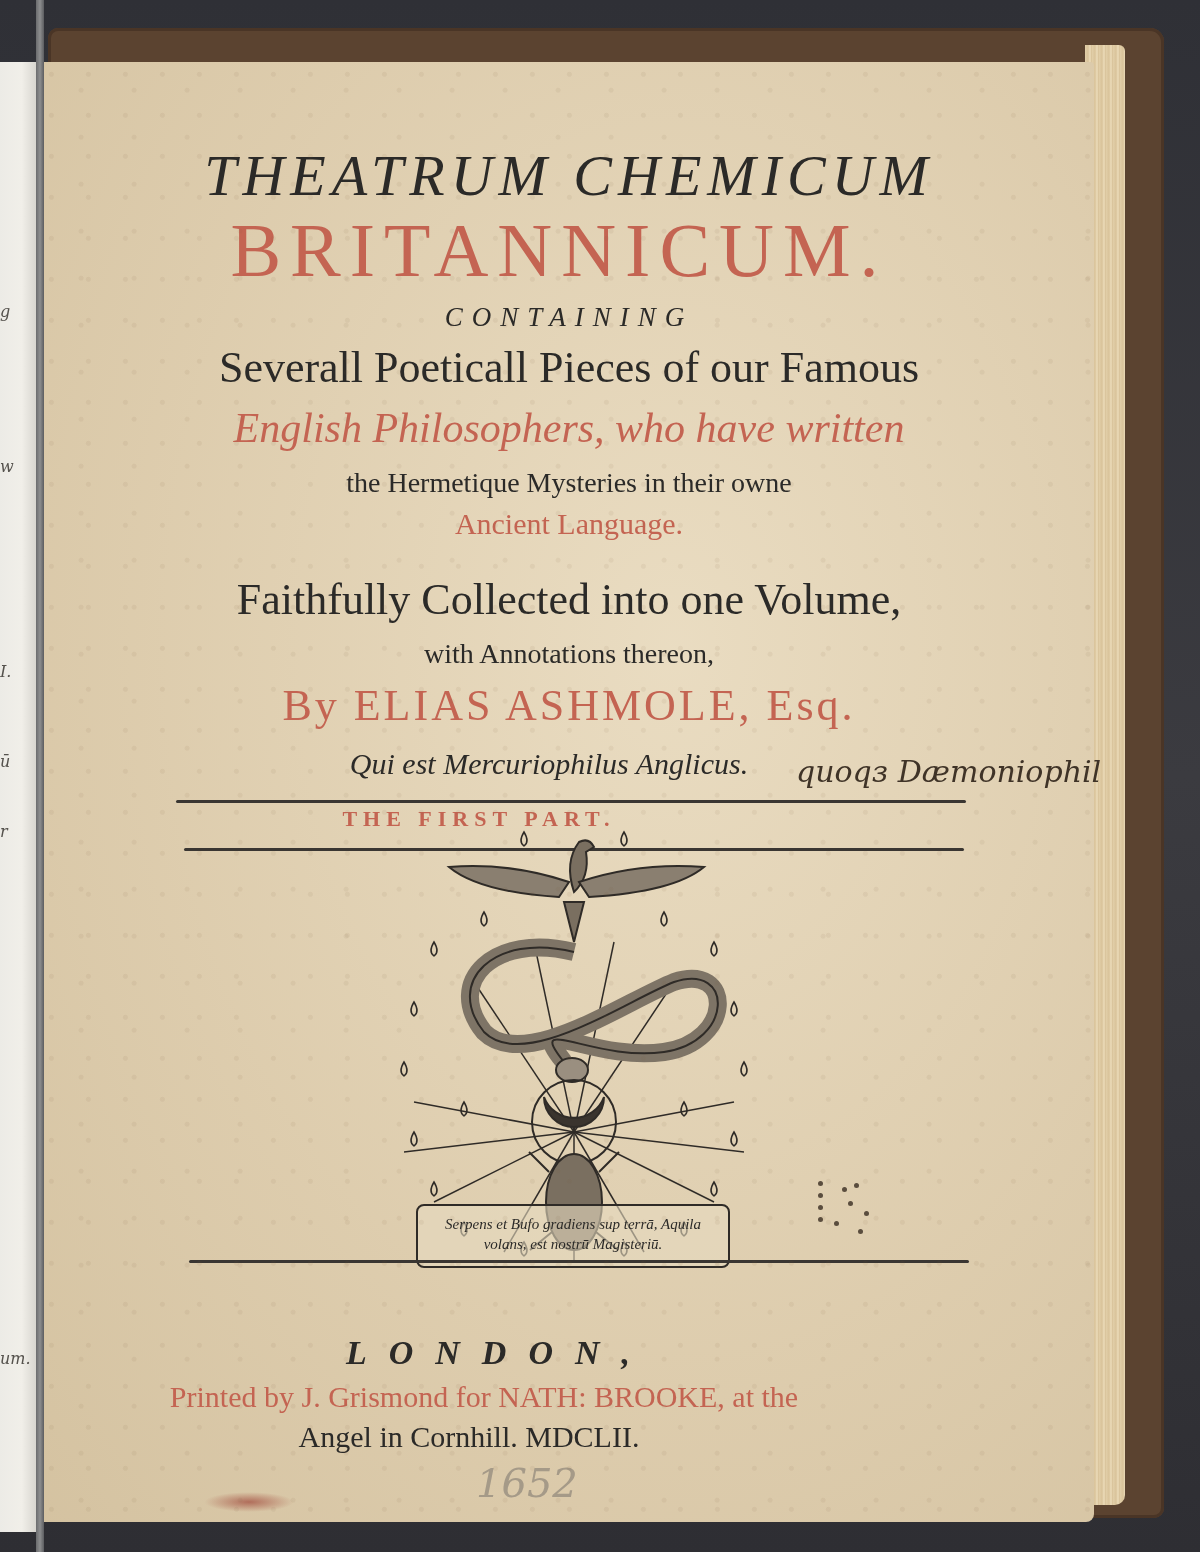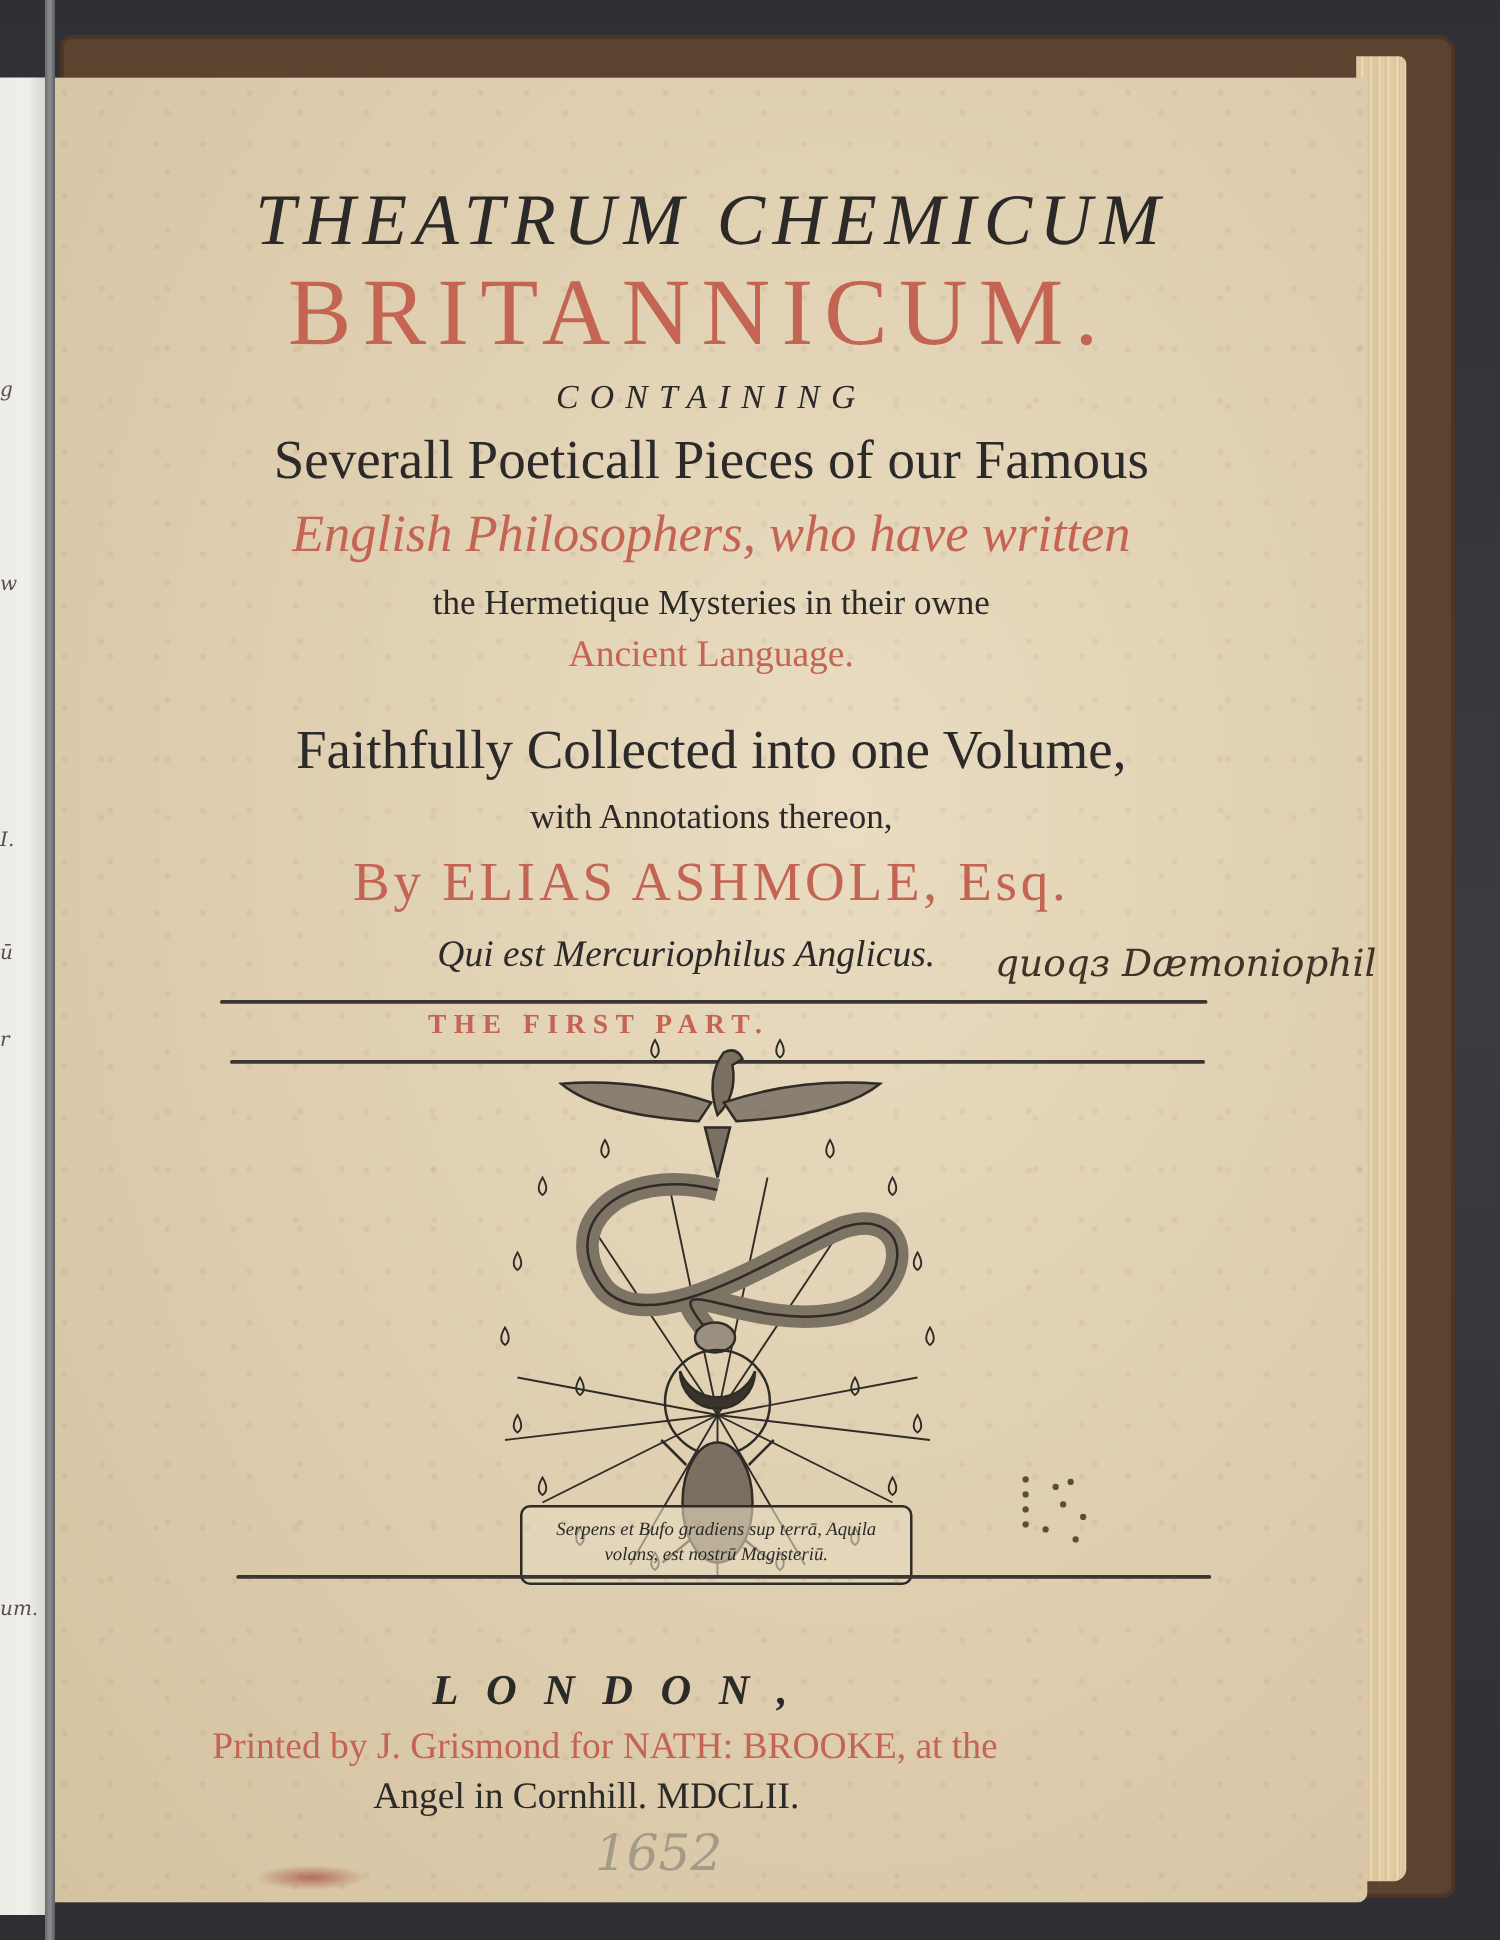--- a/index.html
+++ b/index.html
@@ -88,21 +88,21 @@
 
 <div class="backdrop"></div>
 <div class="binding"></div>
 
 <div class="prev-page">
   <span class="note" style="top:240px">g</span>
   <span class="note" style="top:395px">w</span>
   <span class="note" style="top:600px">I.</span>
   <span class="note" style="top:690px">ū</span>
   <span class="note" style="top:760px">r</span>
-  <span class="note" style="top:1215px">um.</span>
+  <span class="note" style="top:1287px">um.</span>
 </div>
 <div class="gutter"></div>
 <div class="fore-edge"></div>
 
 <div class="page">
   <div class="line t1 ink">THEATRUM CHEMICUM</div>
   <div class="line t2 red">BRITANNICUM.</div>
   <div class="line t3 ink">CONTAINING</div>
   <div class="line t4 ink">Severall Poeticall Pieces of our Famous</div>
   <div class="line t5 red" style="font-style:italic">English Philosophers, who have written</div>

